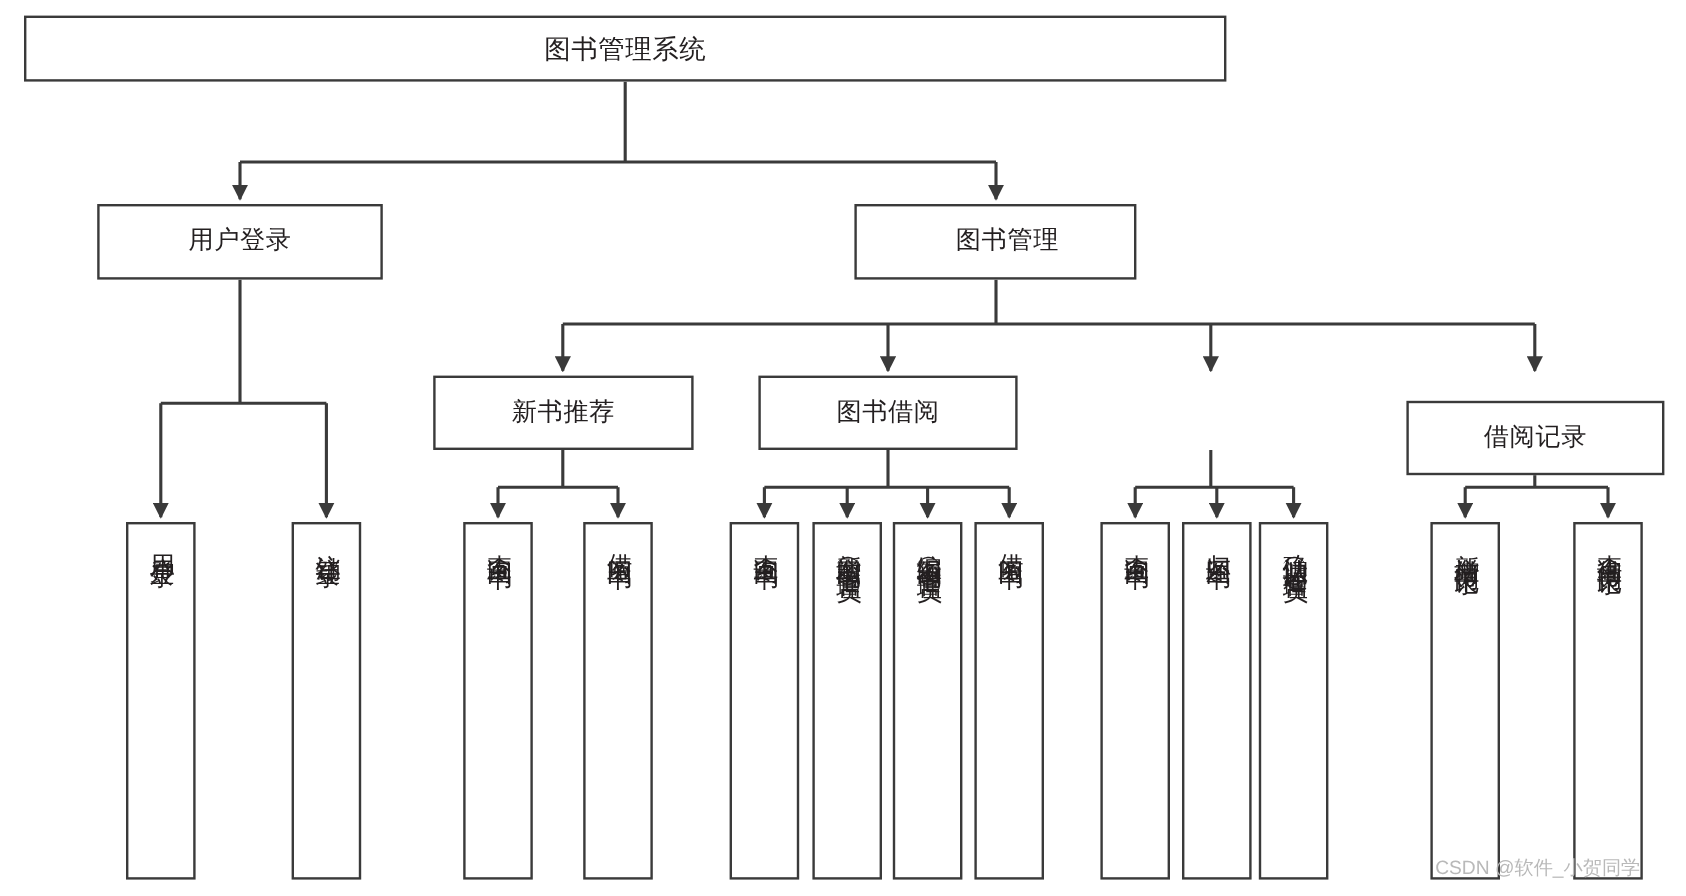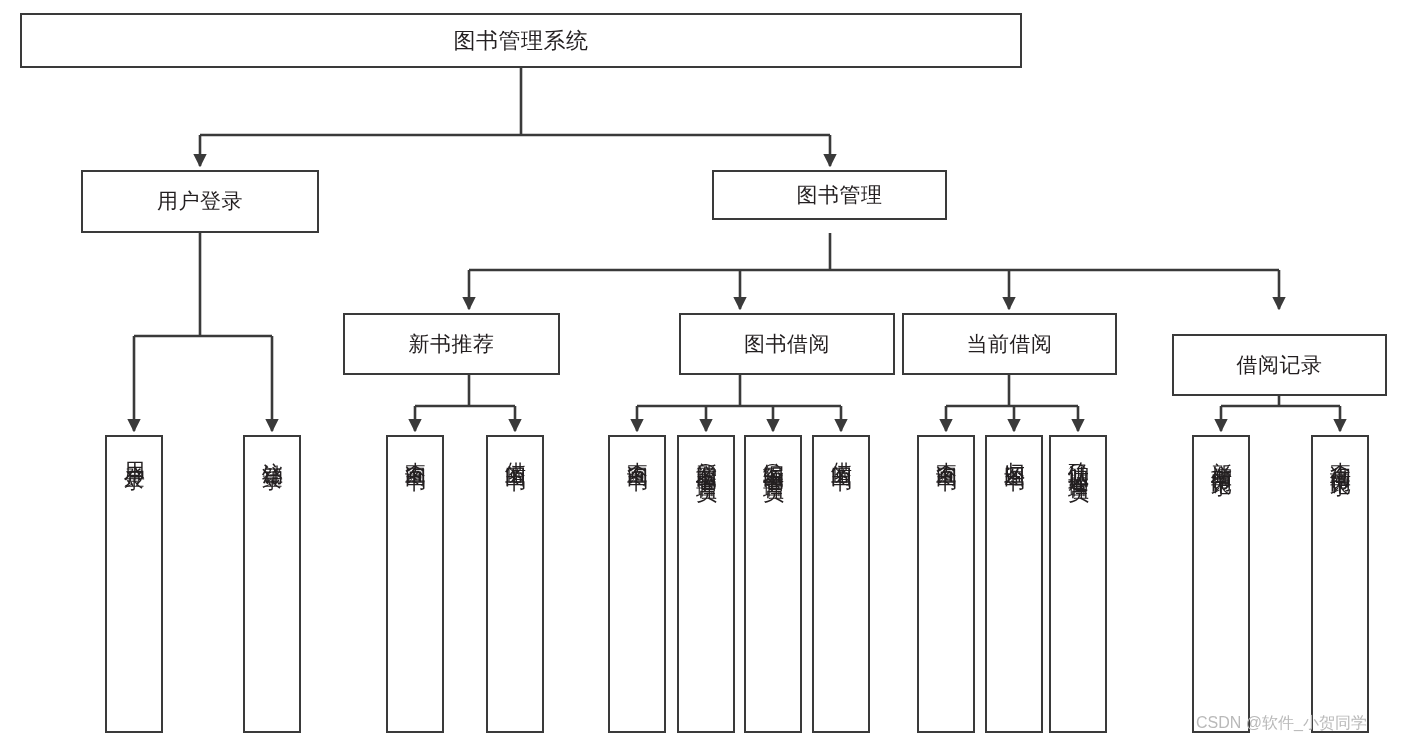--- a/index.html
+++ b/index.html
@@ -122,32 +122,29 @@
     </g>
   </svg>
 
   <div class="node horizontal root" style="left:20px; top:13px; width:1002px; height:55px;">
     <span class="label">图书管理系统</span>
   </div>
 
   <div class="node horizontal" style="left:81px; top:170px; width:238px; height:63px;">
     <span class="label">用户登录</span>
   </div>
-  <div class="node horizontal" style="left:712px; top:170px; width:235px; height:50px;padding-left:20px;">
+  <div class="node horizontal" style="left:712px; top:170px; width:235px; height:63px;padding-left:20px;">
     <span class="label">图书管理</span>
   </div>
 
-  <div class="node horizontal" style="left:343px; top:313px; width:217px; height:62px;">
+  <div class="node horizontal" style="left:361px; top:313px; width:217px; height:62px;">
     <span class="label">新书推荐</span>
   </div>
-  <div class="node horizontal" style="left:632px; top:313px; width:216px; height:62px;margin-left:47px;">
+  <div class="node horizontal" style="left:632px; top:313px; width:216px; height:62px;">
     <span class="label">图书借阅</span>
-  </div>
-  <div class="node horizontal" style="left:902px; top:313px; width:215px; height:62px;">
-    <span class="label">当前借阅</span>
   </div>
   <div class="node horizontal" style="left:1172px; top:313px; width:215px; height:62px;margin-top:21px;">
     <span class="label">借阅记录</span>
   </div>
 
   <div class="node vertical" style="left:105px; top:435px; width:58px; height:298px;">
     <span class="label">用户登录</span>
   </div>
   <div class="node vertical" style="left:243px; top:435px; width:58px; height:298px;">
     <span class="label">注销登录</span>

